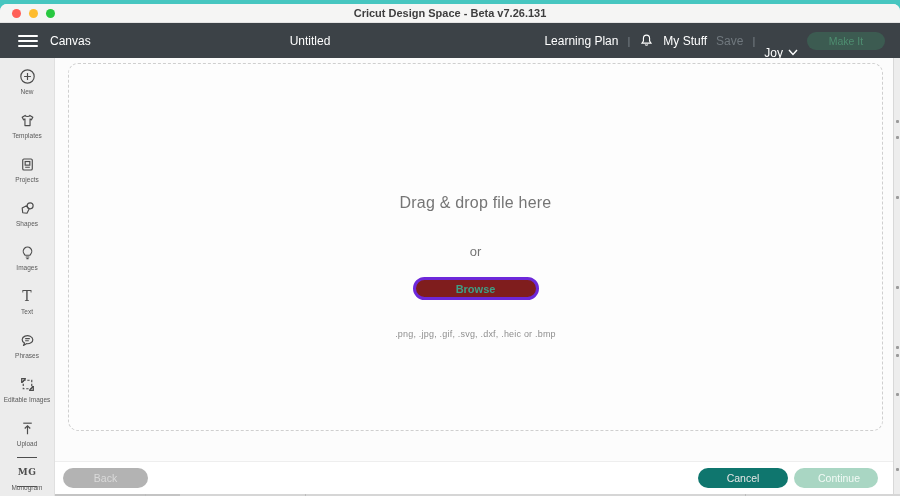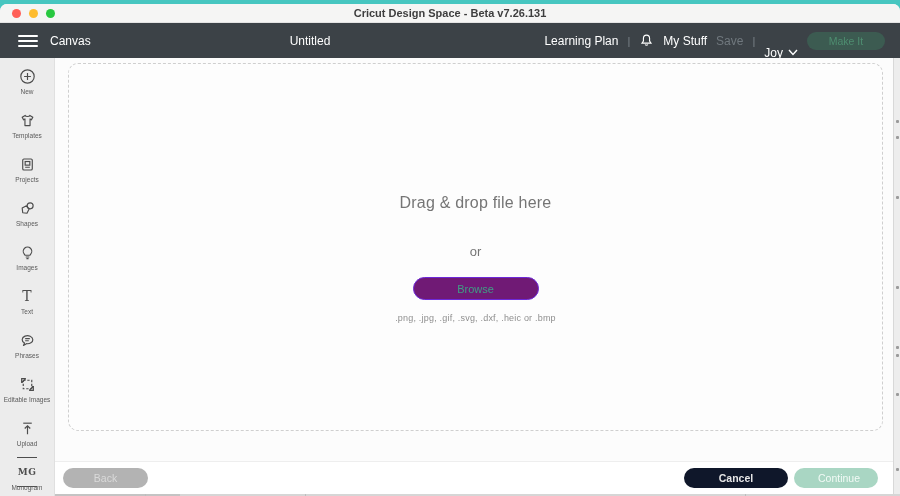--- a/index.html
+++ b/index.html
@@ -46,33 +46,33 @@
   .glyphMG { font-family:"DejaVu Serif", serif; font-size:9px; font-weight:bold; color:#4D4D4D;
              border-top:1px solid #4D4D4D; border-bottom:1px solid #4D4D4D; padding:9px 1px; letter-spacing:0.5px; }
 
   
   .main { flex:1; position:relative; background:#FCFCFC; }
   .dropzone { position:absolute; top:5px; left:13px; right:17px; height:368px;
               border:1.5px dashed #CFCFCF; border-radius:10px; background:#FDFDFD; }
   .drop-center { position:absolute; top:130px; left:0; right:0; text-align:center; }
   .drop-text { font-size:16px; color:#757575; letter-spacing:0.2px; }
   .drop-or { font-size:13px; color:#757575; margin-top:32px; }
-  .browse-btn { margin-top:18px; width:126px; height:23px; border-radius:12px; background:#701a75;
-                border:1px solid #6d28d9; color:#3F9F85; font-size:11px; font-weight:normal;
+  .browse-btn { margin-top:18px; width:126px; height:23px; border-radius:12px; background:#7f1d1d;
+                border:3px solid #6d28d9; color:#3F9F85; font-size:11px; font-weight:bold;
                 font-family:inherit; cursor:pointer; }
-  .formats { font-size:9px; color:#8F8F8F; margin-top:13px; letter-spacing:0.2px; }
+  .formats { font-size:9px; color:#8F8F8F; margin-top:29px; letter-spacing:0.2px; }
 
   
   .footer { position:absolute; left:0; right:0; bottom:9px; height:33px; background:#FFFFFF;
             border-top:1px solid #EEEEEE; display:flex; align-items:center; }
   .pill { height:20px; border:none; border-radius:10px; color:#FFFFFF; font-size:10.5px;
           font-family:inherit; }
   .back-btn { width:85px; background:#B3B3B3; margin-left:8px; color:#DADADA; }
   .footer-right { position:absolute; right:22px; display:flex; gap:6px; }
-  .cancel-btn { width:104px; background:#0f172a; color:#E6E6E6;font-weight:bold; }
+  .cancel-btn { width:90px; background:#0f766e; color:#E6E6E6; }
   .continue-btn { width:84px; background:#A9D6C3; color:#F2FAF6;padding-left:6px; }
 
   
   .bottom-strip { position:absolute; left:0; right:0; bottom:0; height:9px; background:#D6D6D6; }
   .bottom-strip .seg { position:absolute; top:0; bottom:0; width:1px; background:#BDBDBD; }
   .bottom-strip .dark { position:absolute; left:0; top:0; bottom:0; width:125px; background:#C4C4C4; }
 
   
   .right-strip { position:absolute; right:0; top:0; bottom:9px; width:7px; background:#EDEDED;
                  border-left:1px solid #D8D8D8; }

